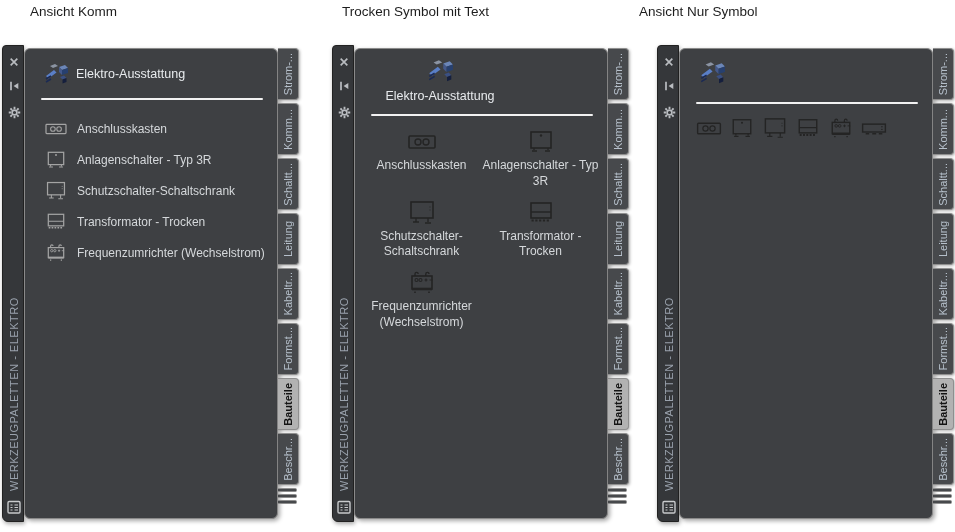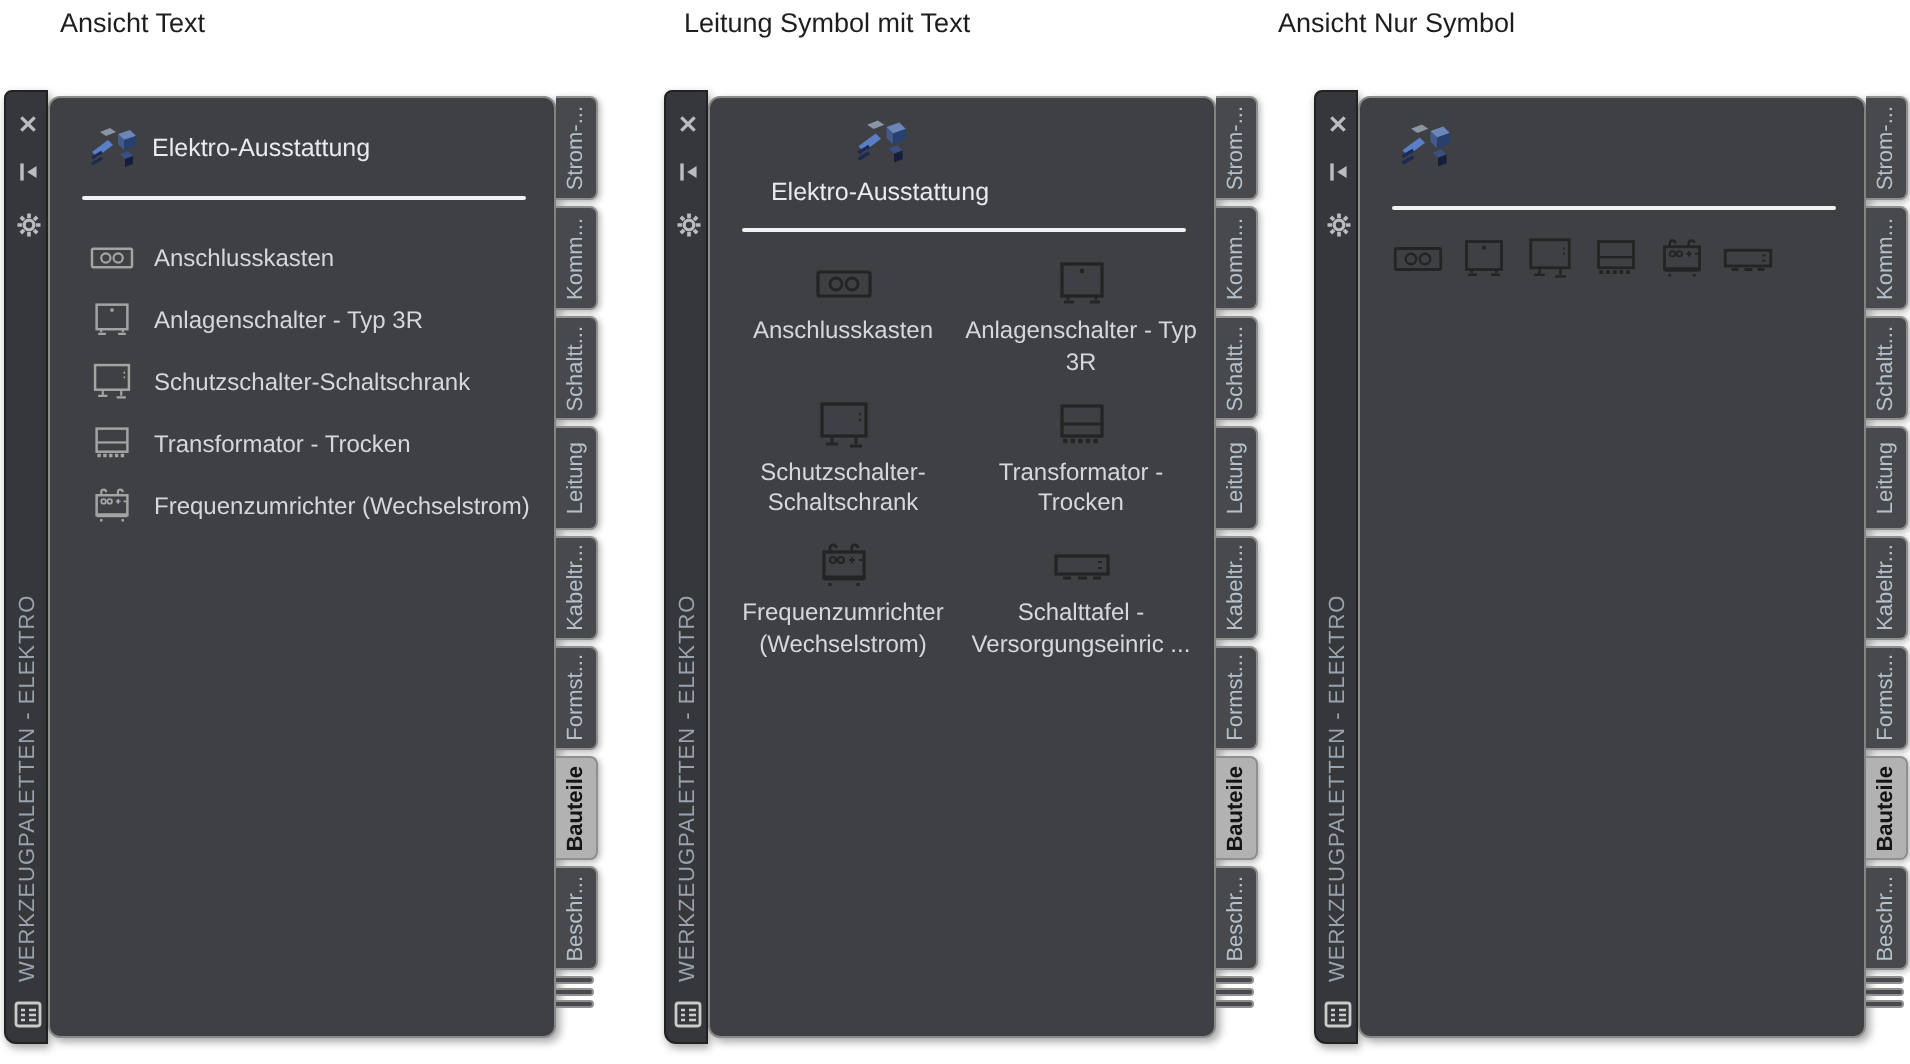--- a/index.html
+++ b/index.html
@@ -134,22 +134,22 @@
       <path d="M9 21.5v1.5M23 21.5v1.5" stroke="currentColor" stroke-width="1.6"></path>
     </symbol>
     <symbol id="sym-panelboard" viewBox="0 0 32 26">
       <rect x="3" y="8" width="26" height="9" fill="none" stroke="currentColor" stroke-width="1.6"></rect>
       <path d="M6.5 19h4M14 19h4.5M21.5 19h4" stroke="currentColor" stroke-width="1.6"></path>
       <path d="M24 11h2M24 14h2" stroke="currentColor" stroke-width="1.1"></path>
     </symbol>
   </defs>
 </svg>
 
-<div class="view-title" style="left:30px">Ansicht Text</div>
-<div class="view-title" style="left:342px">Leitung Symbol mit Text</div>
+<div class="view-title" style="left:30px">Ansicht Komm</div>
+<div class="view-title" style="left:342px">Trocken Symbol mit Text</div>
 <div class="view-title" style="left:639px">Ansicht Nur Symbol</div>
 
 <div class="palette" style="left:2px">
   <div class="strip">
     <div class="strip-btn" style="margin-top:6px">
         <svg width="10" height="10">
           <use href="#sym-close"></use>
         </svg>
       </div>
     <div class="strip-btn" style="margin-top:4px">
@@ -302,26 +302,20 @@
             <use href="#sym-transformer"></use>
           </svg>
           <span class="lbl">Transformator - Trocken</span>
         </div>
       <div class="tool-cell">
           <svg width="32" height="26">
             <use href="#sym-frequency-converter"></use>
           </svg>
           <span class="lbl">Frequenzumrichter (Wechselstrom)</span>
         </div>
-      <div class="tool-cell">
-          <svg width="32" height="26">
-            <use href="#sym-panelboard"></use>
-          </svg>
-          <span class="lbl">Schalttafel - Versorgungseinric ...</span>
-        </div>
     </div>
   </div>
 
   <div class="tabs">
     <div class="tab">
         <span>Strom-...</span>
       </div>
     <div class="tab">
         <span>Komm...</span>
       </div>

